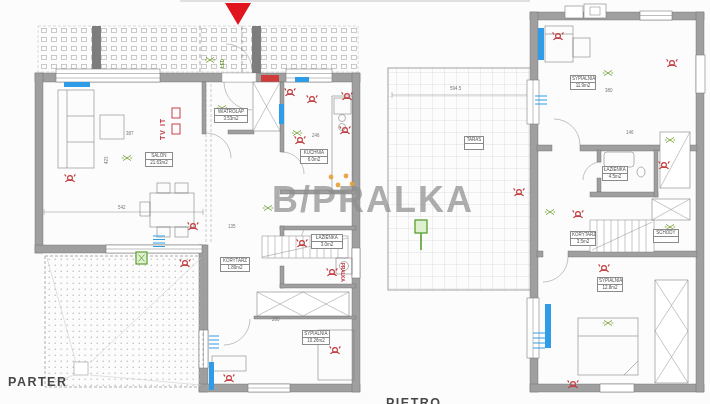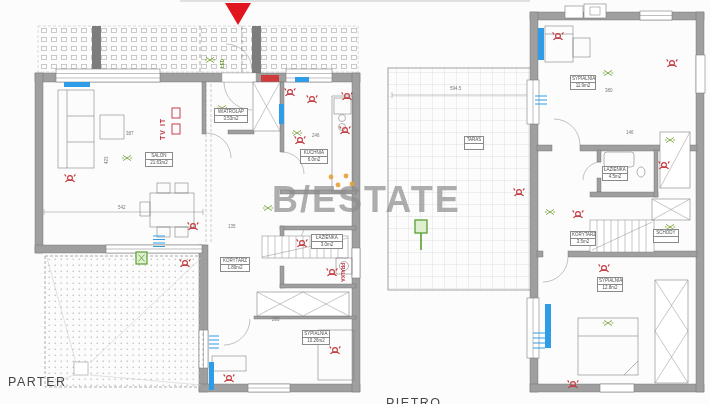--- a/index.html
+++ b/index.html
@@ -8,21 +8,21 @@
   .plan-svg{position:absolute;left:0;top:0;z-index:1;}
   
   .rlabel{position:absolute;background:rgba(255,255,255,.95);border:.5px solid #8a8a8a;
           font-size:4.5px;line-height:1.3;color:#4f4f4f;text-align:center;z-index:3;}
   .rl-name{border-bottom:.5px solid #8a8a8a;padding:0 1px;white-space:nowrap;}
   .rl-area{padding:0 1px;white-space:nowrap;min-height:5px;}
   
   .dim{position:absolute;font-size:4.5px;color:#7a7a7a;z-index:2;white-space:nowrap;}
   .dim.v{transform:rotate(-90deg);transform-origin:left top;}
   
-  .floor-label{position:absolute;font-size:12.5px;color:#474747;letter-spacing:1.5px;z-index:4;}
+  .floor-label{position:absolute;font-size:12.5px;color:#474747;letter-spacing:1.5px;z-index:4;font-weight:bold;}
   
   .watermark{position:absolute;left:272px;top:179px;font-size:36px;font-weight:bold;
              color:#8d8d8d;opacity:.7;letter-spacing:2px;z-index:5;}
   
   .ann{position:absolute;z-index:3;font-weight:bold;white-space:nowrap;}
   .ann-tv{left:159px;top:140px;color:#c0303a;font-size:7px;letter-spacing:1px;
           transform:rotate(-90deg);transform-origin:left top;}
   .ann-led{left:220px;top:68px;color:#6f9c35;font-size:4.5px;
           transform:rotate(-90deg);transform-origin:left top;}
   .ann-pralka{left:345px;top:263px;color:#c0303a;font-size:4.5px;
@@ -380,15 +380,15 @@
   <span class="dim" style="left:605px;top:88px">380</span>
   <span class="dim" style="left:626px;top:130px">146</span>
 
   <div class="ann ann-tv">TV IT</div>
   <div class="ann ann-led">LED</div>
   <div class="ann ann-pralka">PRALKA</div>
 
   <div class="floor-label" style="left:8px;top:375px">PARTER</div>
   <div class="floor-label" style="left:386px;top:396px">PIĘTRO</div>
 
-  <div class="watermark">B/ESTATE</div>
+  <div class="watermark">B/PRALKA</div>
 
 </div>
 
 </body></html>

